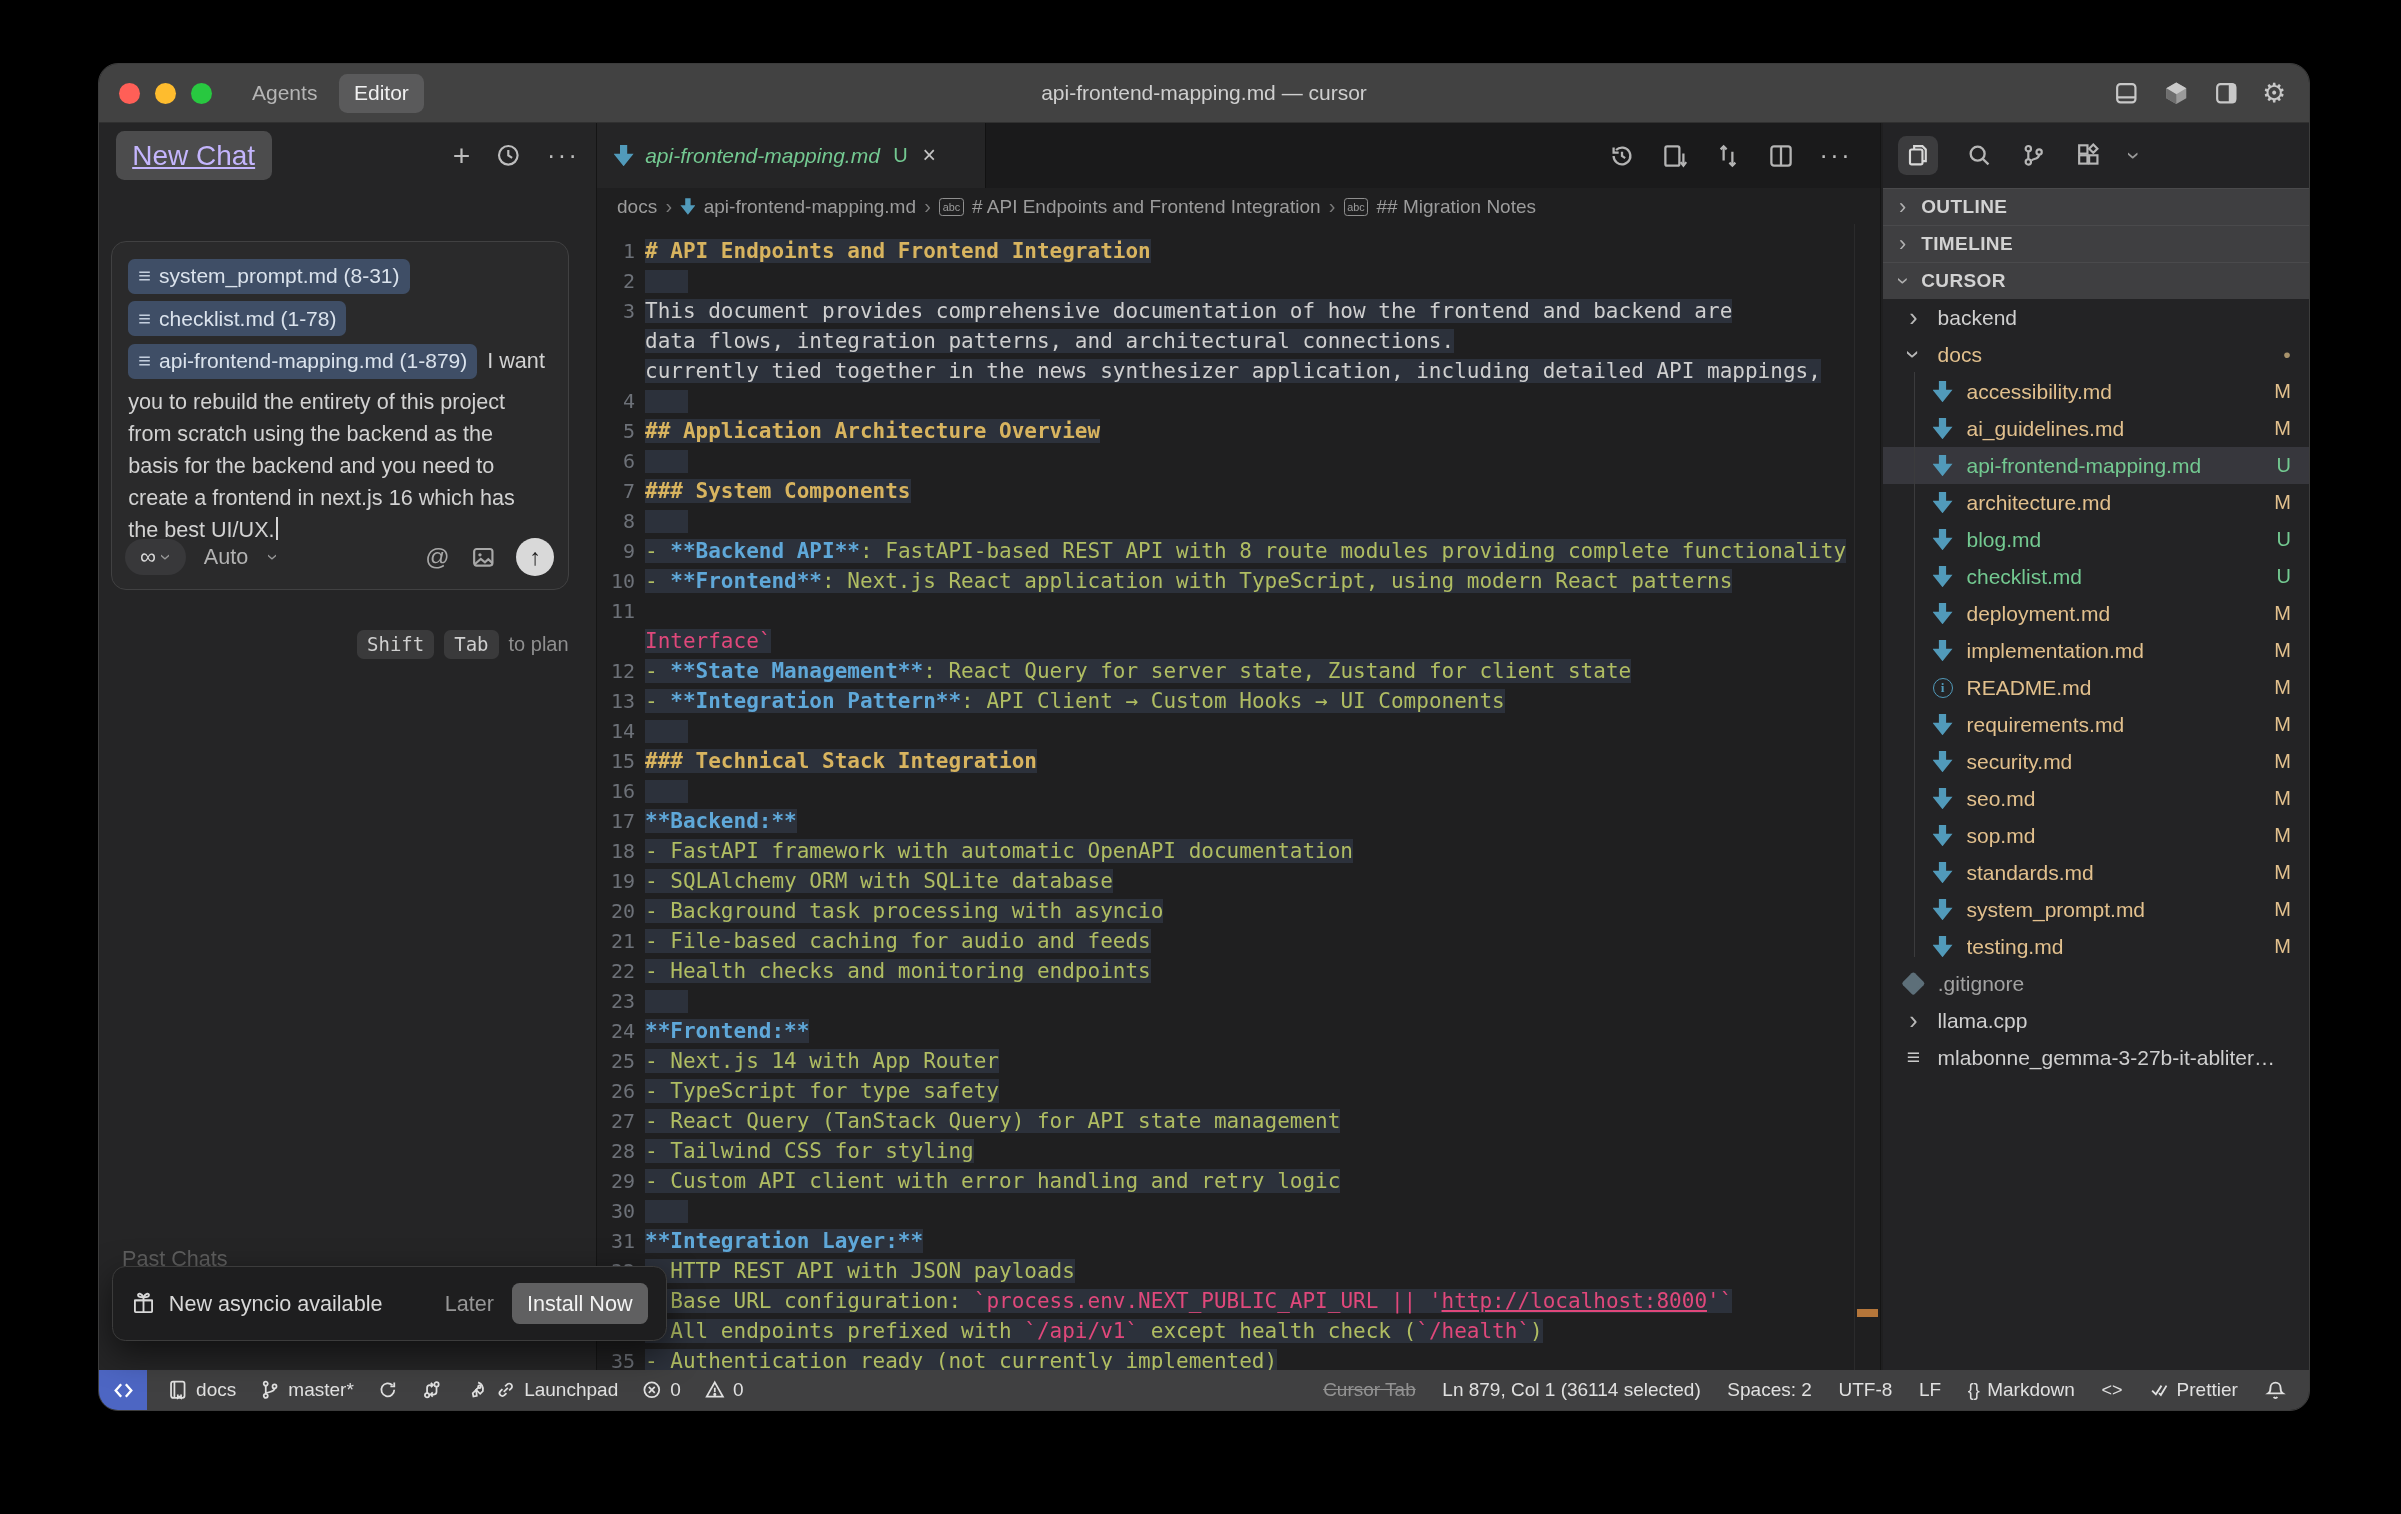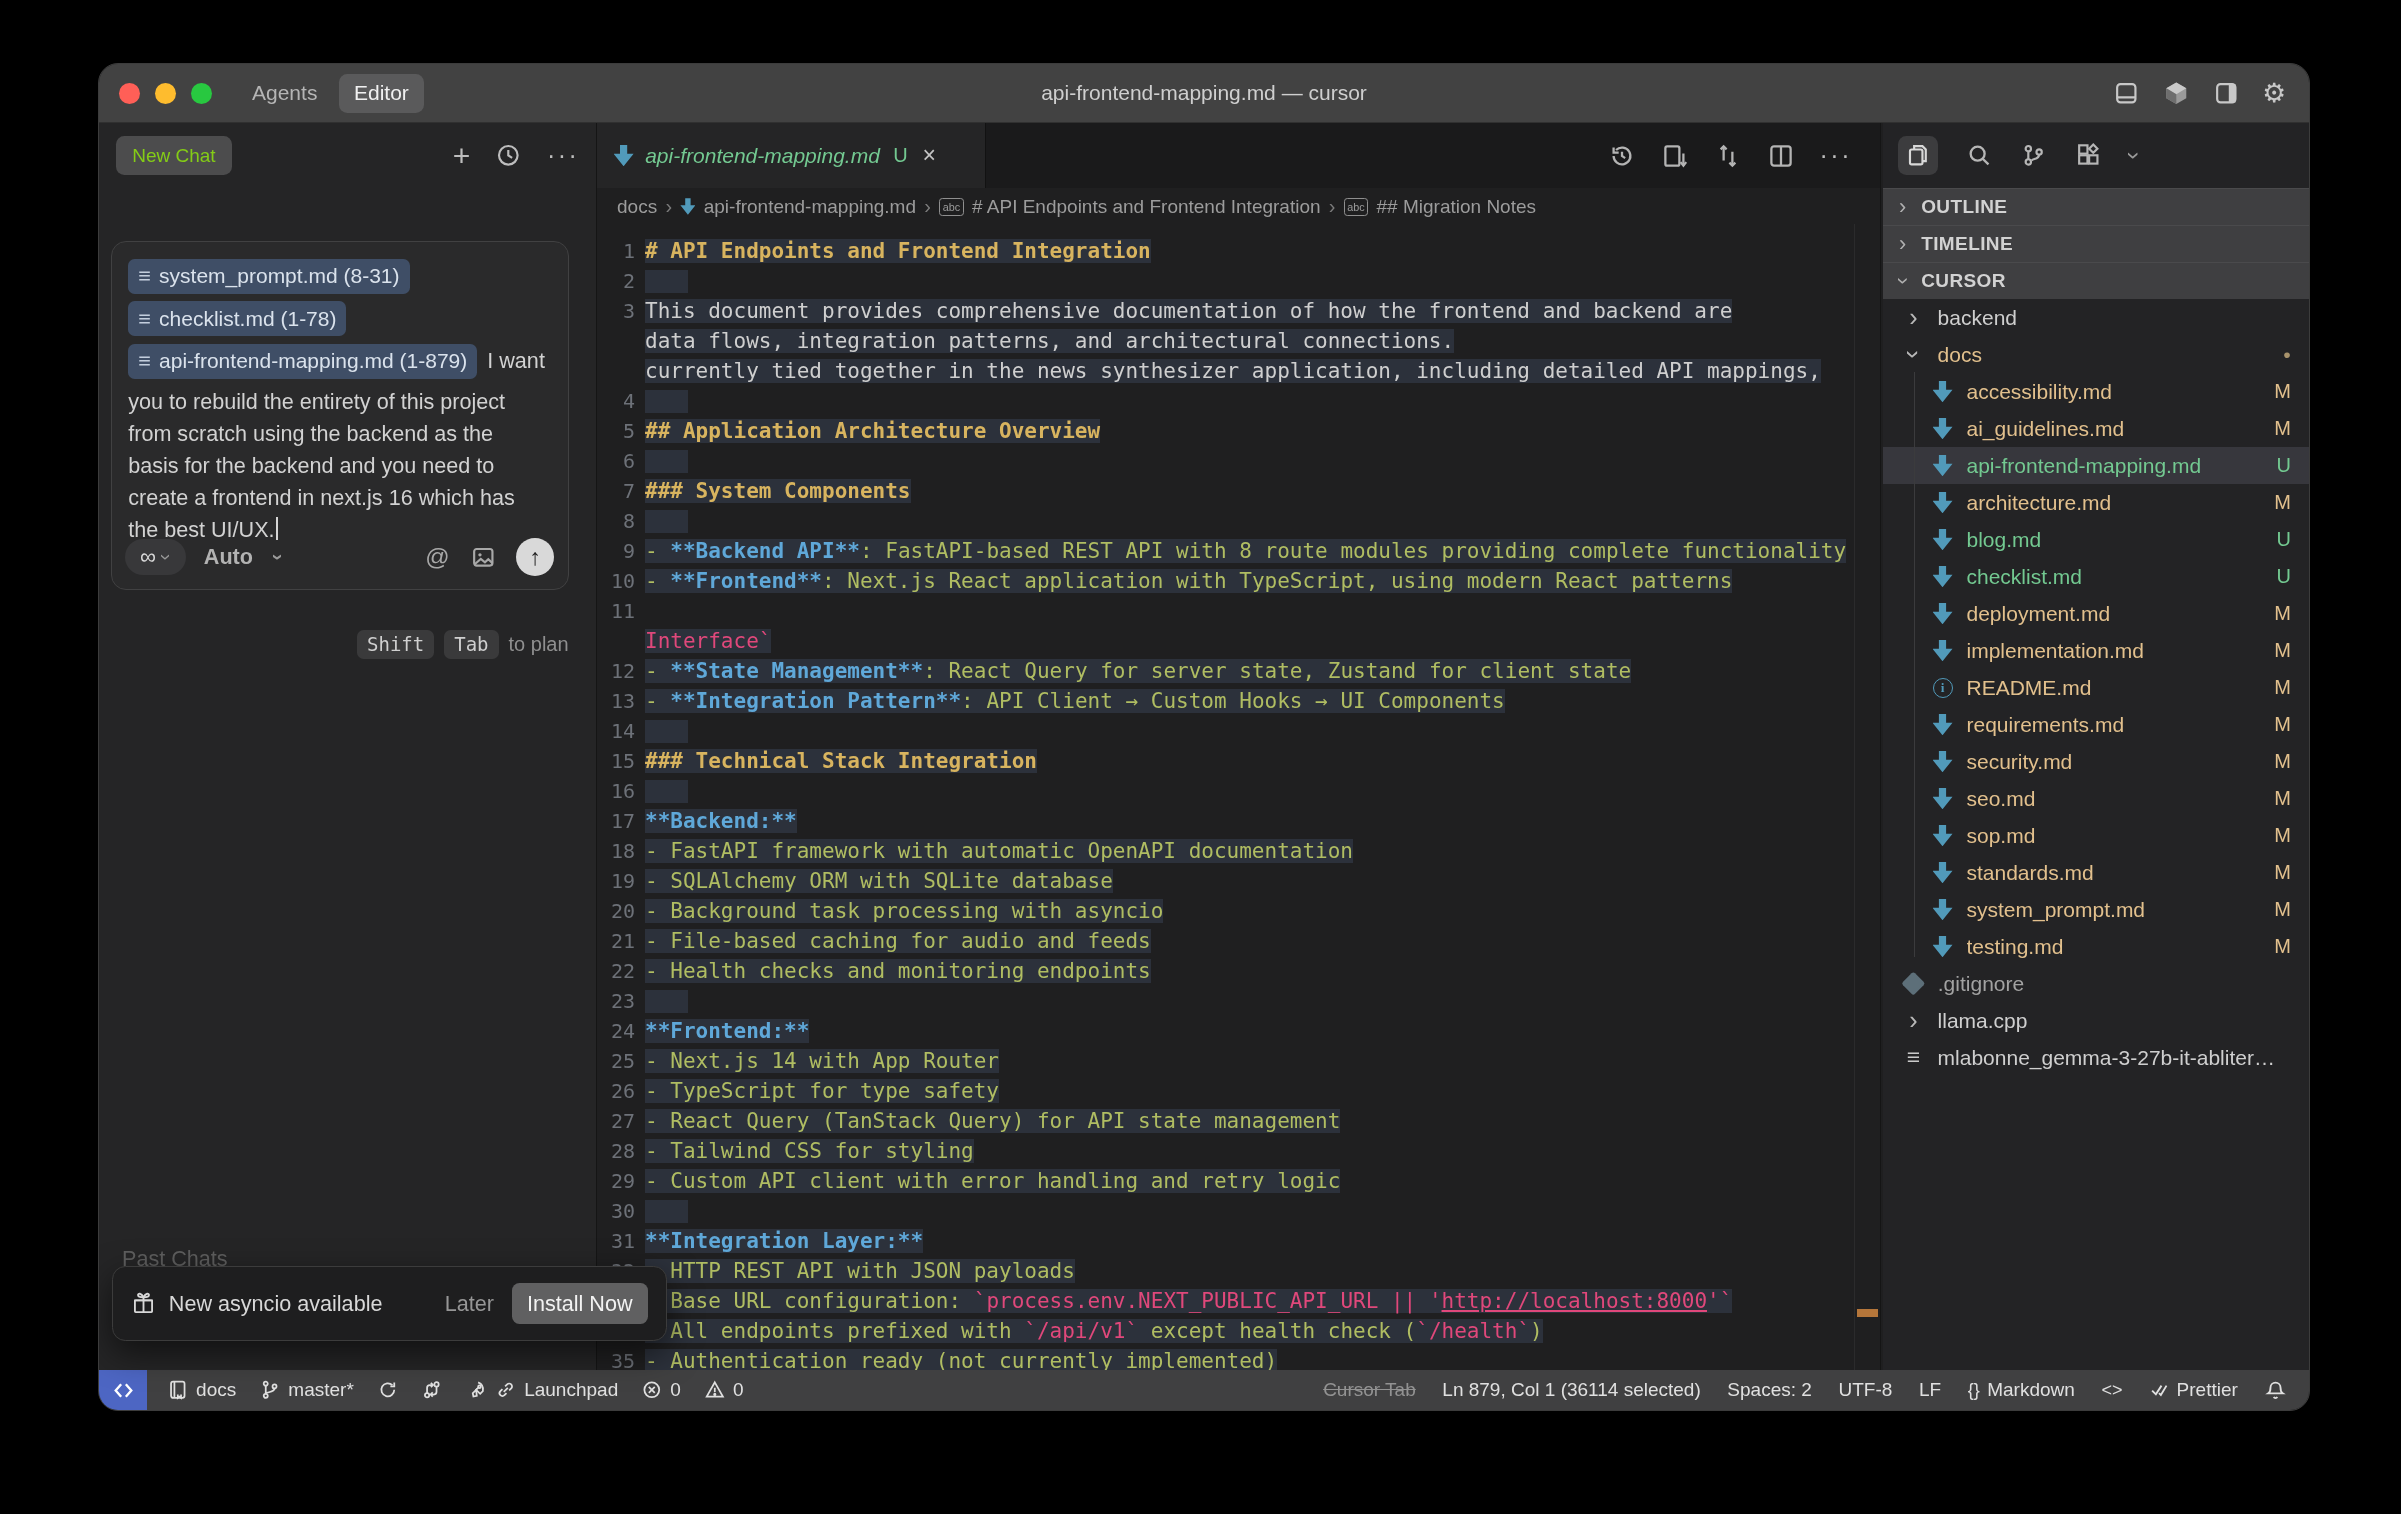--- a/index.html
+++ b/index.html
@@ -16,36 +16,36 @@
   .navtabs{display:flex;align-items:center;gap:6.6px;margin-left:25px;font-size:21px;color:#b5b5b5;}
   .navtab{padding:7.5px 15px;border-radius:8.3px;}
   .navtab.active{background:#5a5a5b;color:#f0f0f0;}
   .wintitle{position:absolute;left:50%;transform:translateX(-50%);font-size:21px;color:#cfcfcf;white-space:nowrap;}
   .tbicons{margin-left:auto;display:flex;align-items:center;gap:23px;padding-right:23px;color:#c8c8c8;}
   .svgi{display:inline-flex;align-items:center;justify-content:center;}
   svg{display:block;}
   
   .chat{position:absolute;top:59px;left:0;width:497px;bottom:40px;background:#252526;border-right:1.7px solid #151515;}
   .chathead{position:absolute;top:0;left:0;right:0;height:65px;display:flex;align-items:center;padding:0 16.6px;box-sizing:border-box;}
-  .newchat{background:#4c4c4d;color:#84cc16;font-size:19px;padding:8.3px 16.6px;border-radius:8.3px;}
+  .newchat{background:#4c4c4d;color:#c4b5fd;font-size:28px;padding:8.3px 16.6px;border-radius:8.3px;text-decoration:underline;}
   .chathead-icons{margin-left:auto;display:flex;align-items:center;gap:25px;color:#bdbdbd;}
   .plus{font-size:30px;font-weight:300;}
   .dots3{font-size:25px;letter-spacing:2.5px;color:#bdbdbd;}
   .card{position:absolute;top:118px;left:11.6px;width:458px;height:349px;background:#2a2a2b;border:0.8px solid #414142;
     border-radius:15px;box-sizing:border-box;padding:16.6px 16.6px;}
   .apill{display:inline-flex;align-items:center;gap:8.3px;background:#3f4e66;border-radius:6.6px;padding:0 10px;height:35px;
     font-size:21px;color:#dae2ec;white-space:nowrap;}
   .apill .aicon{color:#c3cedd;font-size:21.6px;line-height:1;}
   .pillrow{margin-bottom:7.5px;display:flex;align-items:center;gap:10px;}
   .ptext{font-size:21.6px;color:#d2d2d2;line-height:32px;white-space:nowrap;}
   .caret{display:inline-block;width:1.7px;height:23px;background:#d5d5d5;vertical-align:-3.3px;margin-left:1.7px;}
   .cardctl{position:absolute;left:13.3px;right:13.3px;bottom:11.6px;height:40px;display:flex;align-items:center;}
   .loop-pill{display:flex;align-items:center;gap:8.3px;background:#38383a;border-radius:830px;padding:5px 15px;color:#d8d8d8;font-size:22.4px;}
   .chev{display:inline-block;font-size:20px;color:#9a9a9a;transform:rotate(90deg);line-height:1;}
-  .automodel{display:flex;align-items:center;gap:23px;margin-left:18px;color:#b2b2b2;font-size:21.6px;font-weight:bold;}
+  .automodel{display:flex;align-items:center;gap:23px;margin-left:18px;color:#b2b2b2;font-size:21.6px;}
   .ctl-right{margin-left:auto;display:flex;align-items:center;gap:20px;color:#a8a8a8;}
   .at{font-size:24px;}
   .send{width:38px;height:38px;border-radius:50%;background:#d9d9d9;color:#1e1e1e;font-size:23px;font-weight:bold;
     display:flex;align-items:center;justify-content:center;}
   .hintrow{position:absolute;top:507px;left:11.6px;width:458px;display:flex;justify-content:flex-end;align-items:center;gap:10px;
     font-size:20px;color:#8f8f8f;}
   .key{background:#3a3a3b;border-radius:6.6px;padding:3.3px 10px;color:#cfcfcf;font-family:"DejaVu Sans Mono",monospace;font-size:19px;}
   .pastchats{position:absolute;top:1123px;left:23px;font-size:21.6px;color:#5e5e5e;}
   
   .toast{position:absolute;left:12.5px;top:1202px;width:555px;height:75px;background:#1e1e1f;border:0.8px solid #3c3c3c;

